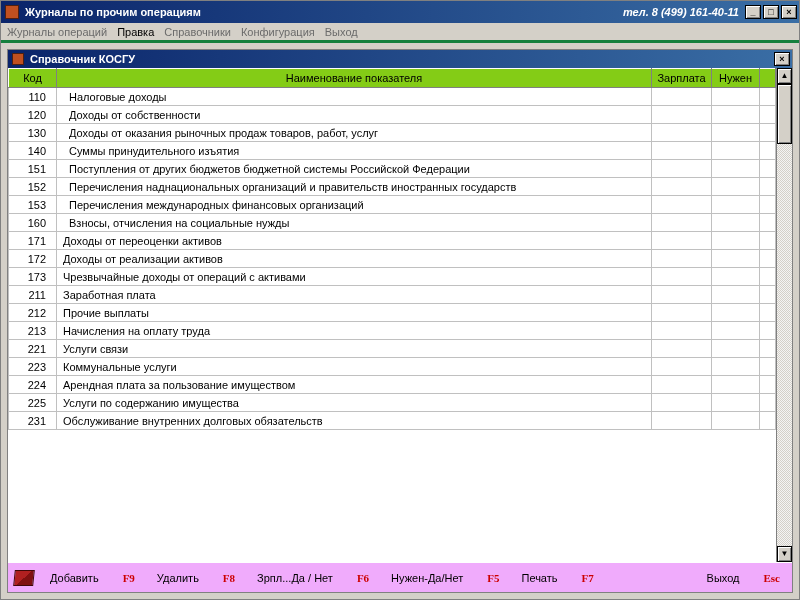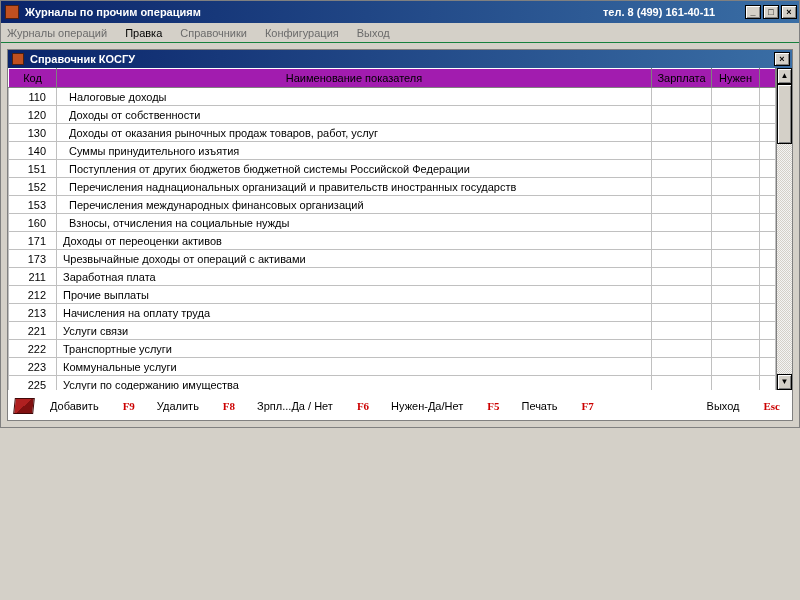--- a/index.html
+++ b/index.html
@@ -7,21 +7,21 @@
     margin: 0;
     font-family: Tahoma, Arial, sans-serif;
     font-size: 11px;
     background: #d4d0c8;
     width: 800px;
     height: 600px;
     overflow: hidden;
   }
   .main-window {
     width: 800px;
-    height: 428px;
+    height: 600px;
     background: #d4d0c8;
     border: 1px solid #808080;
     display: flex;
     flex-direction: column;
   }
   .titlebar {
     height: 22px;
     background: linear-gradient(90deg,#0a246a,#3a6ea5);
     color: #fff;
     display: flex;
@@ -29,39 +29,39 @@
     padding: 0 2px 0 4px;
     font-weight: bold;
     gap: 6px;
   }
   .titlebar .icon {
     width: 14px; height: 14px;
     background: #c05020;
     border: 1px solid #502010;
   }
   .titlebar .t-left { flex: 1; }
-  .titlebar .t-right { margin-right: 24px; }
+  .titlebar .t-right { margin-right: 0; font-style: italic; }
   .win-btns { display:flex; gap:2px; }
   .win-btn {
     width: 16px; height: 14px;
     background: #d4d0c8;
     border: 1px solid #000;
     box-shadow: inset 1px 1px #fff, inset -1px -1px #808080;
     font-size: 9px; line-height: 12px; text-align:center;
     color:#000; font-weight:bold;
   }
   .menubar {
     height: 20px;
     background: #d4d0c8;
     display: flex;
     align-items: center;
     padding: 0 6px;
-    gap: 18px;
+    gap: 10px;
     color: #6b6b6b;
-    border-bottom: 1px solid #15803d;
+    border-bottom: 3px solid #15803d;
   }
   .menubar .mi { cursor: default; }
   .menubar .mi.active { color: #000; }
   .client {
     flex: 1;
     padding: 6px;
     display: flex;
     flex-direction: column;
     min-height: 0;
   }
@@ -100,21 +100,21 @@
   .grid {
     flex: 1;
     overflow: hidden;
   }
   table {
     border-collapse: collapse;
     width: 100%;
     table-layout: fixed;
   }
   th {
-    background: #a21caf;
+    background: #84cc16;
     border: 1px solid #808080;
     border-top-color: #fff;
     border-left-color: #fff;
     padding: 3px 4px;
     font-weight: normal;
     height: 18px;
     color: #000;
     text-align: center;
   }
   td {
@@ -152,21 +152,21 @@
     border: 1px solid #000;
     box-shadow: inset 1px 1px #fff, inset -1px -1px #808080;
   }
   .toolbar {
     height: 30px;
     border-top: 1px solid #fff;
     display: flex;
     align-items: center;
     padding: 0 6px;
     gap: 10px;
-    background: #ffffff;
+    background: #f0abfc;
   }
   .tbtn {
     display:flex; align-items:center; gap:4px;
     padding: 2px 6px;
     cursor: default;
   }
   .fkey { color: #cc0000; font-weight: bold; margin-left:20px;font-family:Liberation Serif, serif;}
   .book-icon {
     width: 20px; height: 16px;
     background: linear-gradient(135deg,#b02020 50%,#801010 50%);
@@ -287,20 +287,27 @@
                   <td></td>
                 </tr>
                 <tr>
                   <td class="code">171</td>
                   <td>Доходы от переоценки активов</td>
                   <td></td>
                   <td></td>
                   <td></td>
                 </tr>
                 <tr>
+                  <td class="code">172</td>
+                  <td>Доходы от реализации активов</td>
+                  <td></td>
+                  <td></td>
+                  <td></td>
+                </tr>
+                <tr>
                   <td class="code">173</td>
                   <td>Чрезвычайные доходы от операций с активами</td>
                   <td></td>
                   <td></td>
                   <td></td>
                 </tr>
                 <tr>
                   <td class="code">211</td>
                   <td>Заработная плата</td>
                   <td></td>
@@ -322,36 +329,43 @@
                   <td></td>
                 </tr>
                 <tr>
                   <td class="code">221</td>
                   <td>Услуги связи</td>
                   <td></td>
                   <td></td>
                   <td></td>
                 </tr>
                 <tr>
-                  <td class="code">222</td>
-                  <td>Транспортные услуги</td>
-                  <td></td>
-                  <td></td>
-                  <td></td>
-                </tr>
-                <tr>
                   <td class="code">223</td>
                   <td>Коммунальные услуги</td>
                   <td></td>
                   <td></td>
                   <td></td>
                 </tr>
                 <tr>
+                  <td class="code">224</td>
+                  <td>Арендная плата за пользование имуществом</td>
+                  <td></td>
+                  <td></td>
+                  <td></td>
+                </tr>
+                <tr>
                   <td class="code">225</td>
                   <td>Услуги по содержанию имущества</td>
+                  <td></td>
+                  <td></td>
+                  <td></td>
+                </tr>
+                <tr>
+                  <td class="code">231</td>
+                  <td>Обслуживание внутренних долговых обязательств</td>
                   <td></td>
                   <td></td>
                   <td></td>
                 </tr>
               </tbody>
           </table>
         </div>
         <div class="vscroll">
           <div class="sb-btn">▲</div>
           <div class="sb-track">

